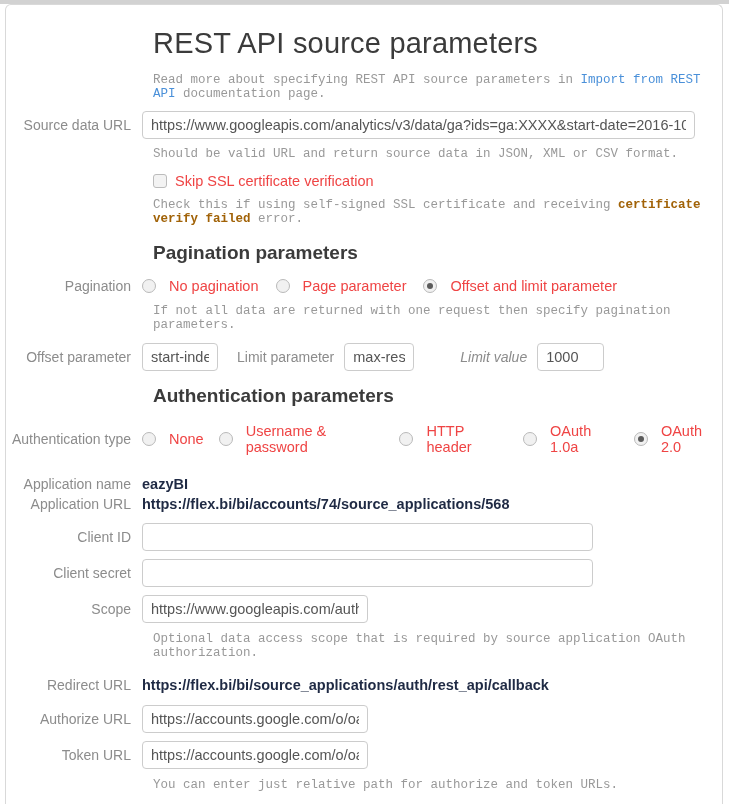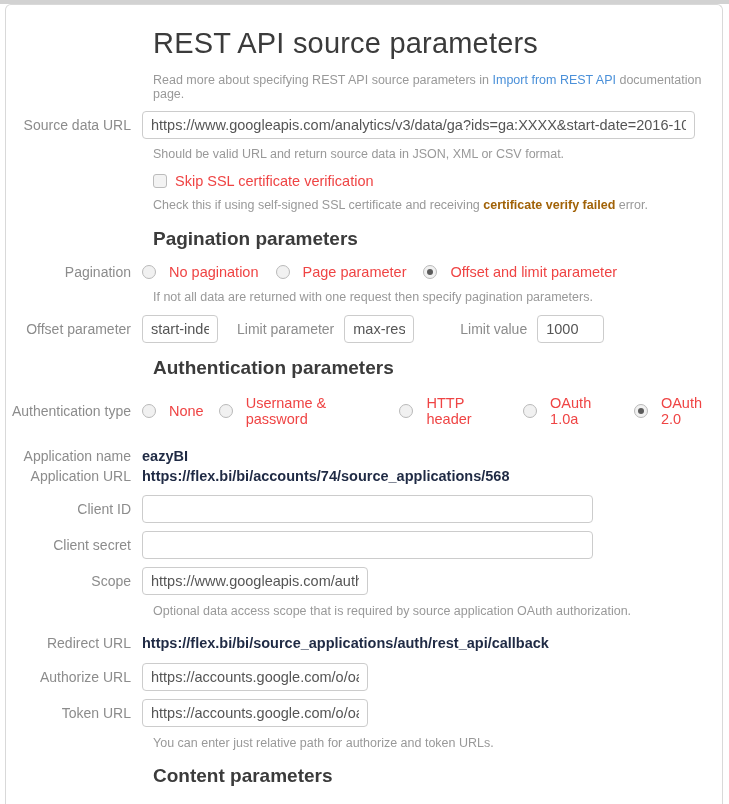--- a/index.html
+++ b/index.html
@@ -8,21 +8,21 @@
   .topstrip { height:4px; width:729px; background:#d2d2d2; }
   .card { margin:0 5px; width:718px; min-height:820px; background:#fff;
     border:1px solid #d9d9d9; border-bottom:none; border-radius:6px 6px 0 0;
     padding-top:22px; }
   .row { display:flex; align-items:center; }
   .lbl { width:136px; min-width:136px; padding-right:11px; text-align:right;
     font-size:14px; color:#8c8c8c; }
   .content-indent { margin-left:147px; }
   h1 { font-size:29px; font-weight:400; color:#3b3b3b; letter-spacing:0.2px; }
   h2 { font-size:19px; font-weight:700; color:#3b3b3b; }
-  .help { font-size:12.5px; color:#999999; }
+  .help { font-size:12.5px; color:#999999;font-family:Liberation Mono, monospace; }
   .help b { color:#a16207; }
   .link { color:#4a90d9; text-decoration:none; cursor:pointer; }
   input[type=text] { height:28px; border:1px solid #cccccc; border-radius:4px;
     padding:0 8px; font-size:14.5px; color:#555; outline:none;
     font-family:"Liberation Sans","DejaVu Sans",sans-serif; background:#fff; }
   .value-bold { font-size:14.5px; font-weight:700; color:#1f2a44; }
   .radio { width:14px; height:14px; min-width:14px; border-radius:50%;
     border:1px solid #b9b9b9; background:#f1f1f1; display:inline-block;
     position:relative; cursor:pointer; }
   .radio.checked::after { content:""; position:absolute; left:3px; top:3px;
@@ -79,21 +79,21 @@
       </span>
     </div>
   </div>
   <div class="content-indent help" style="margin-top:10px;">If not all data are returned with one request then specify pagination parameters.</div>
 
   <div class="row" style="margin-top:11px;">
     <div class="lbl">Offset parameter</div>
     <input type="text" style="width: 76px;" value="start-inde">
     <span class="inline-lbl" style="margin-left:19px;">Limit parameter</span>
     <input type="text" style="width: 70px; margin-left: 10px;" value="max-resu">
-    <span class="inline-lbl" style="margin-left:46px;">Limit value</span>
+    <span class="inline-lbl" style="margin-left:46px;font-style:italic;">Limit value</span>
     <input type="text" style="width: 67px; margin-left: 10px;" value="1000">
   </div>
 
   <h2 class="content-indent" style="margin-top:14px;">Authentication parameters</h2>
 
   <div class="row" style="margin-top:16px;">
     <div class="lbl">Authentication type</div>
     <div class="optgroup" style="gap:15px;">
       <span class="opt">
         <span class="radio"></span>

